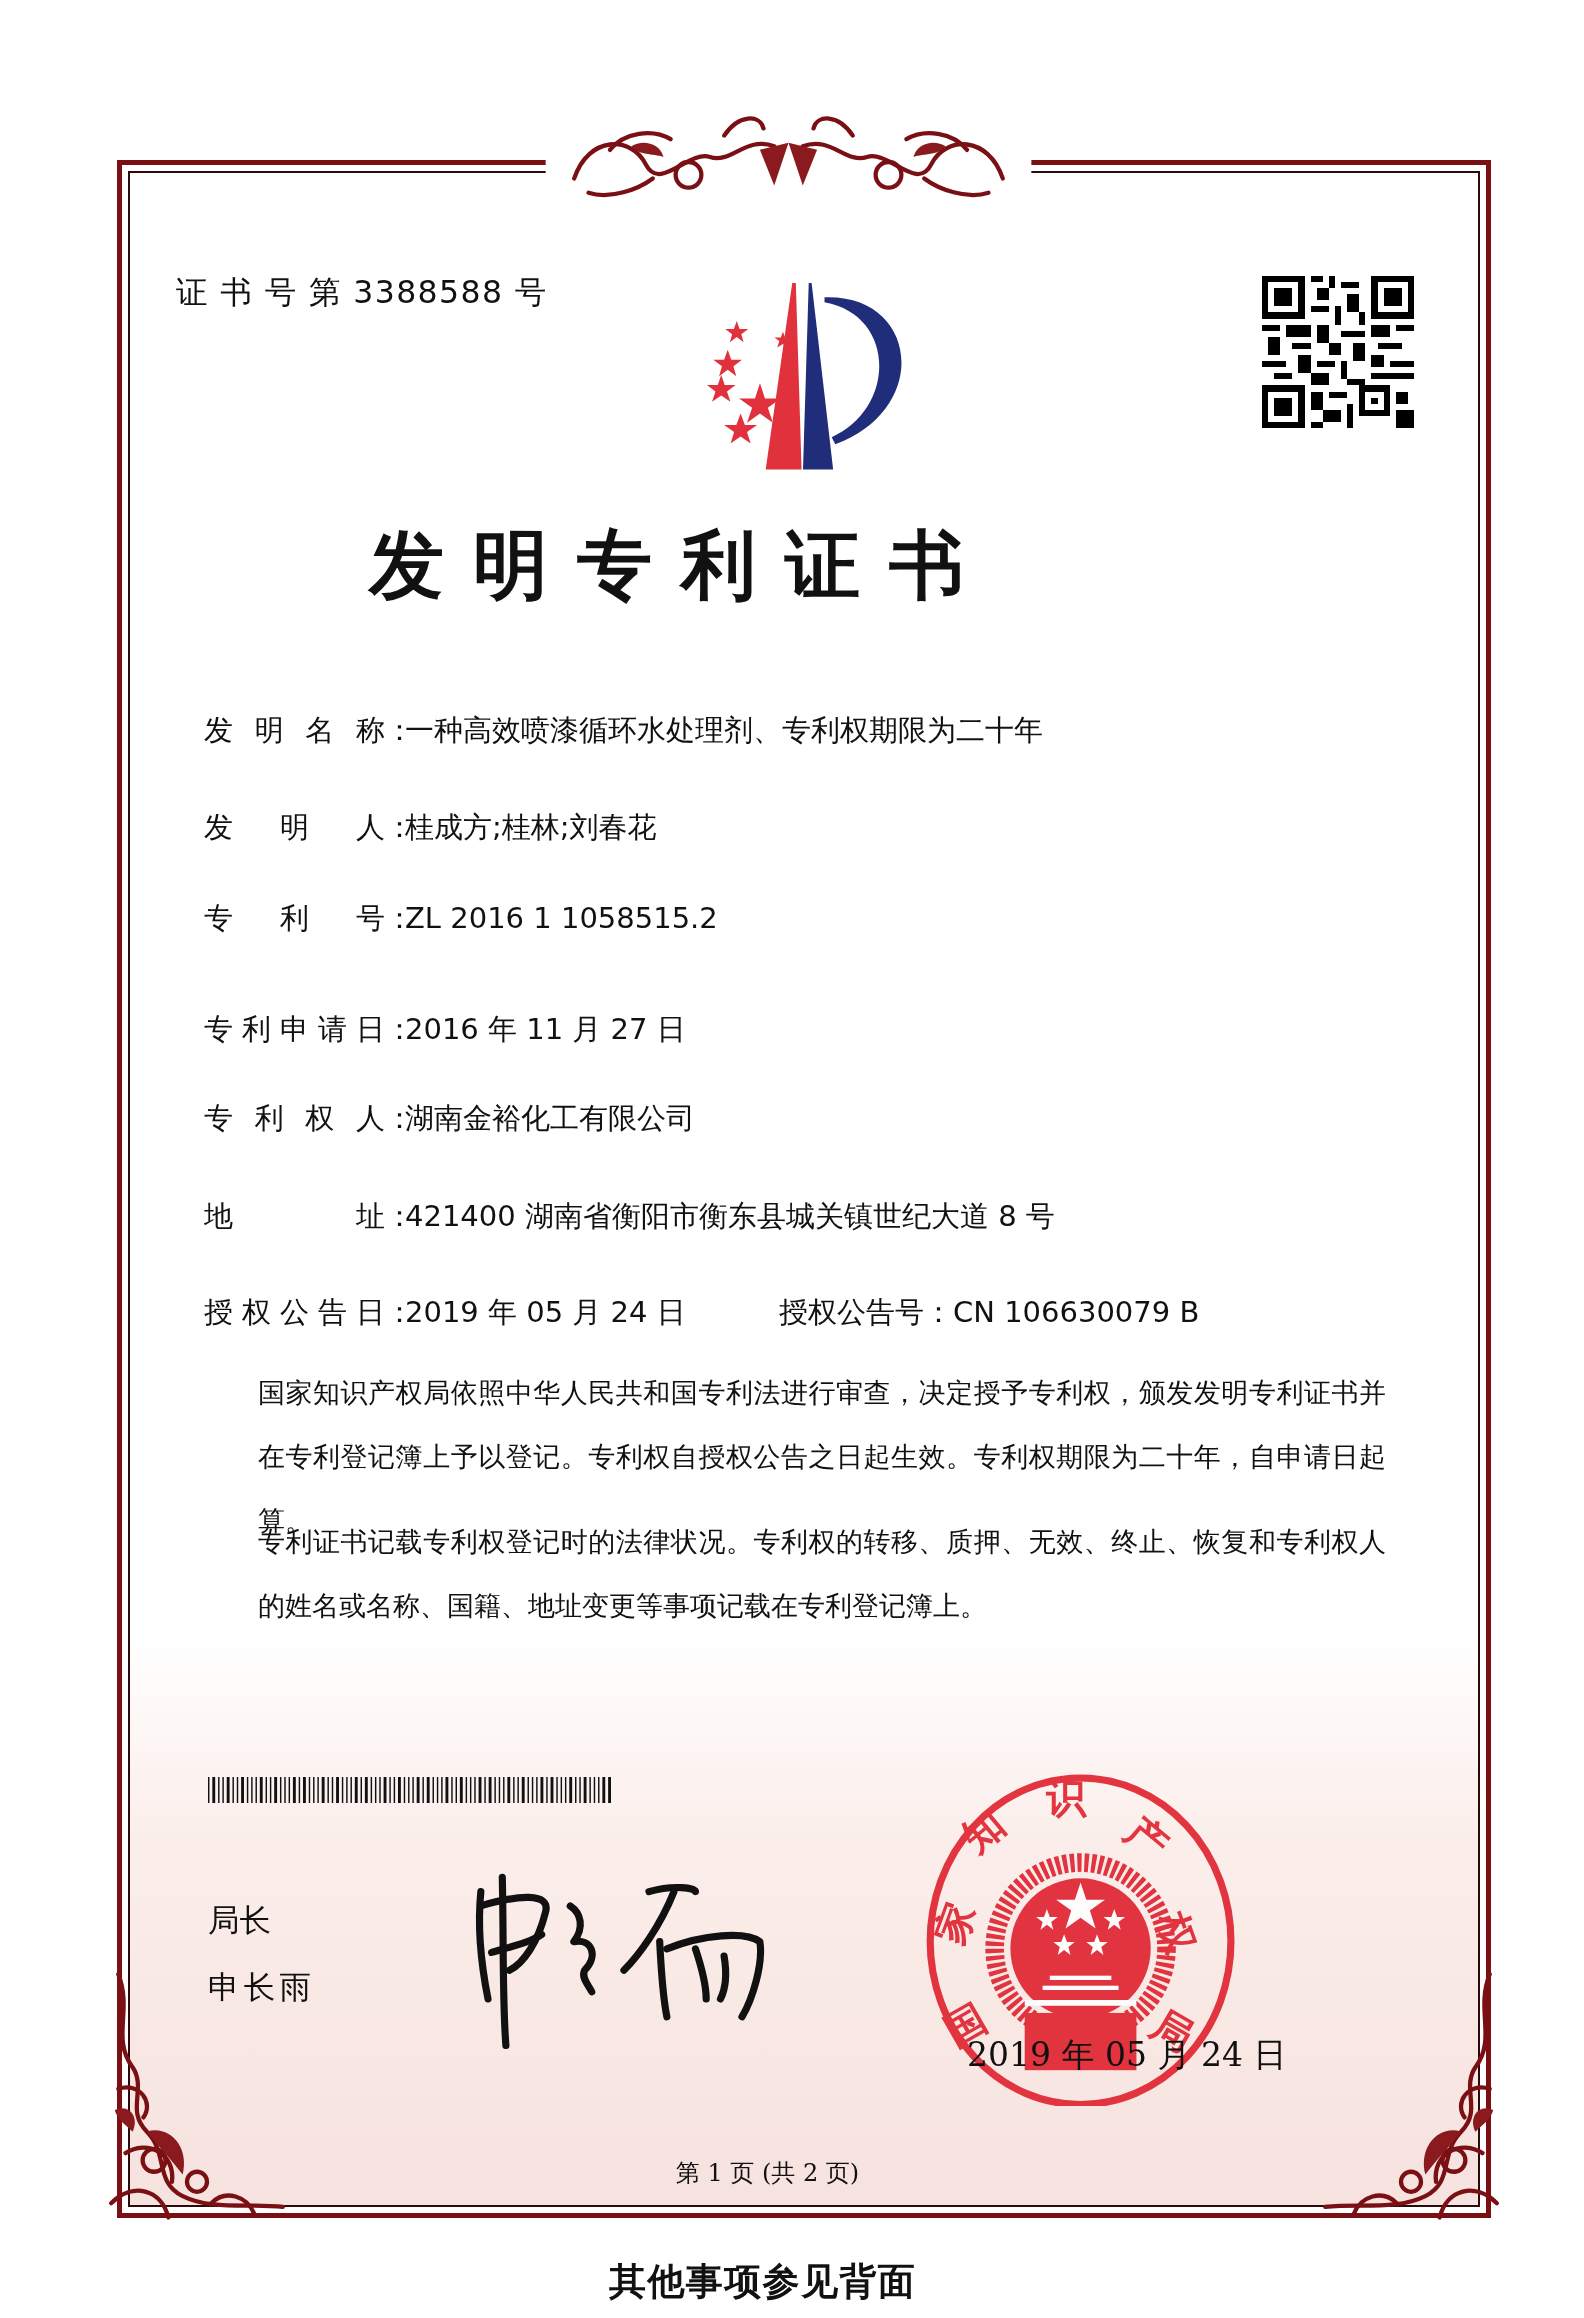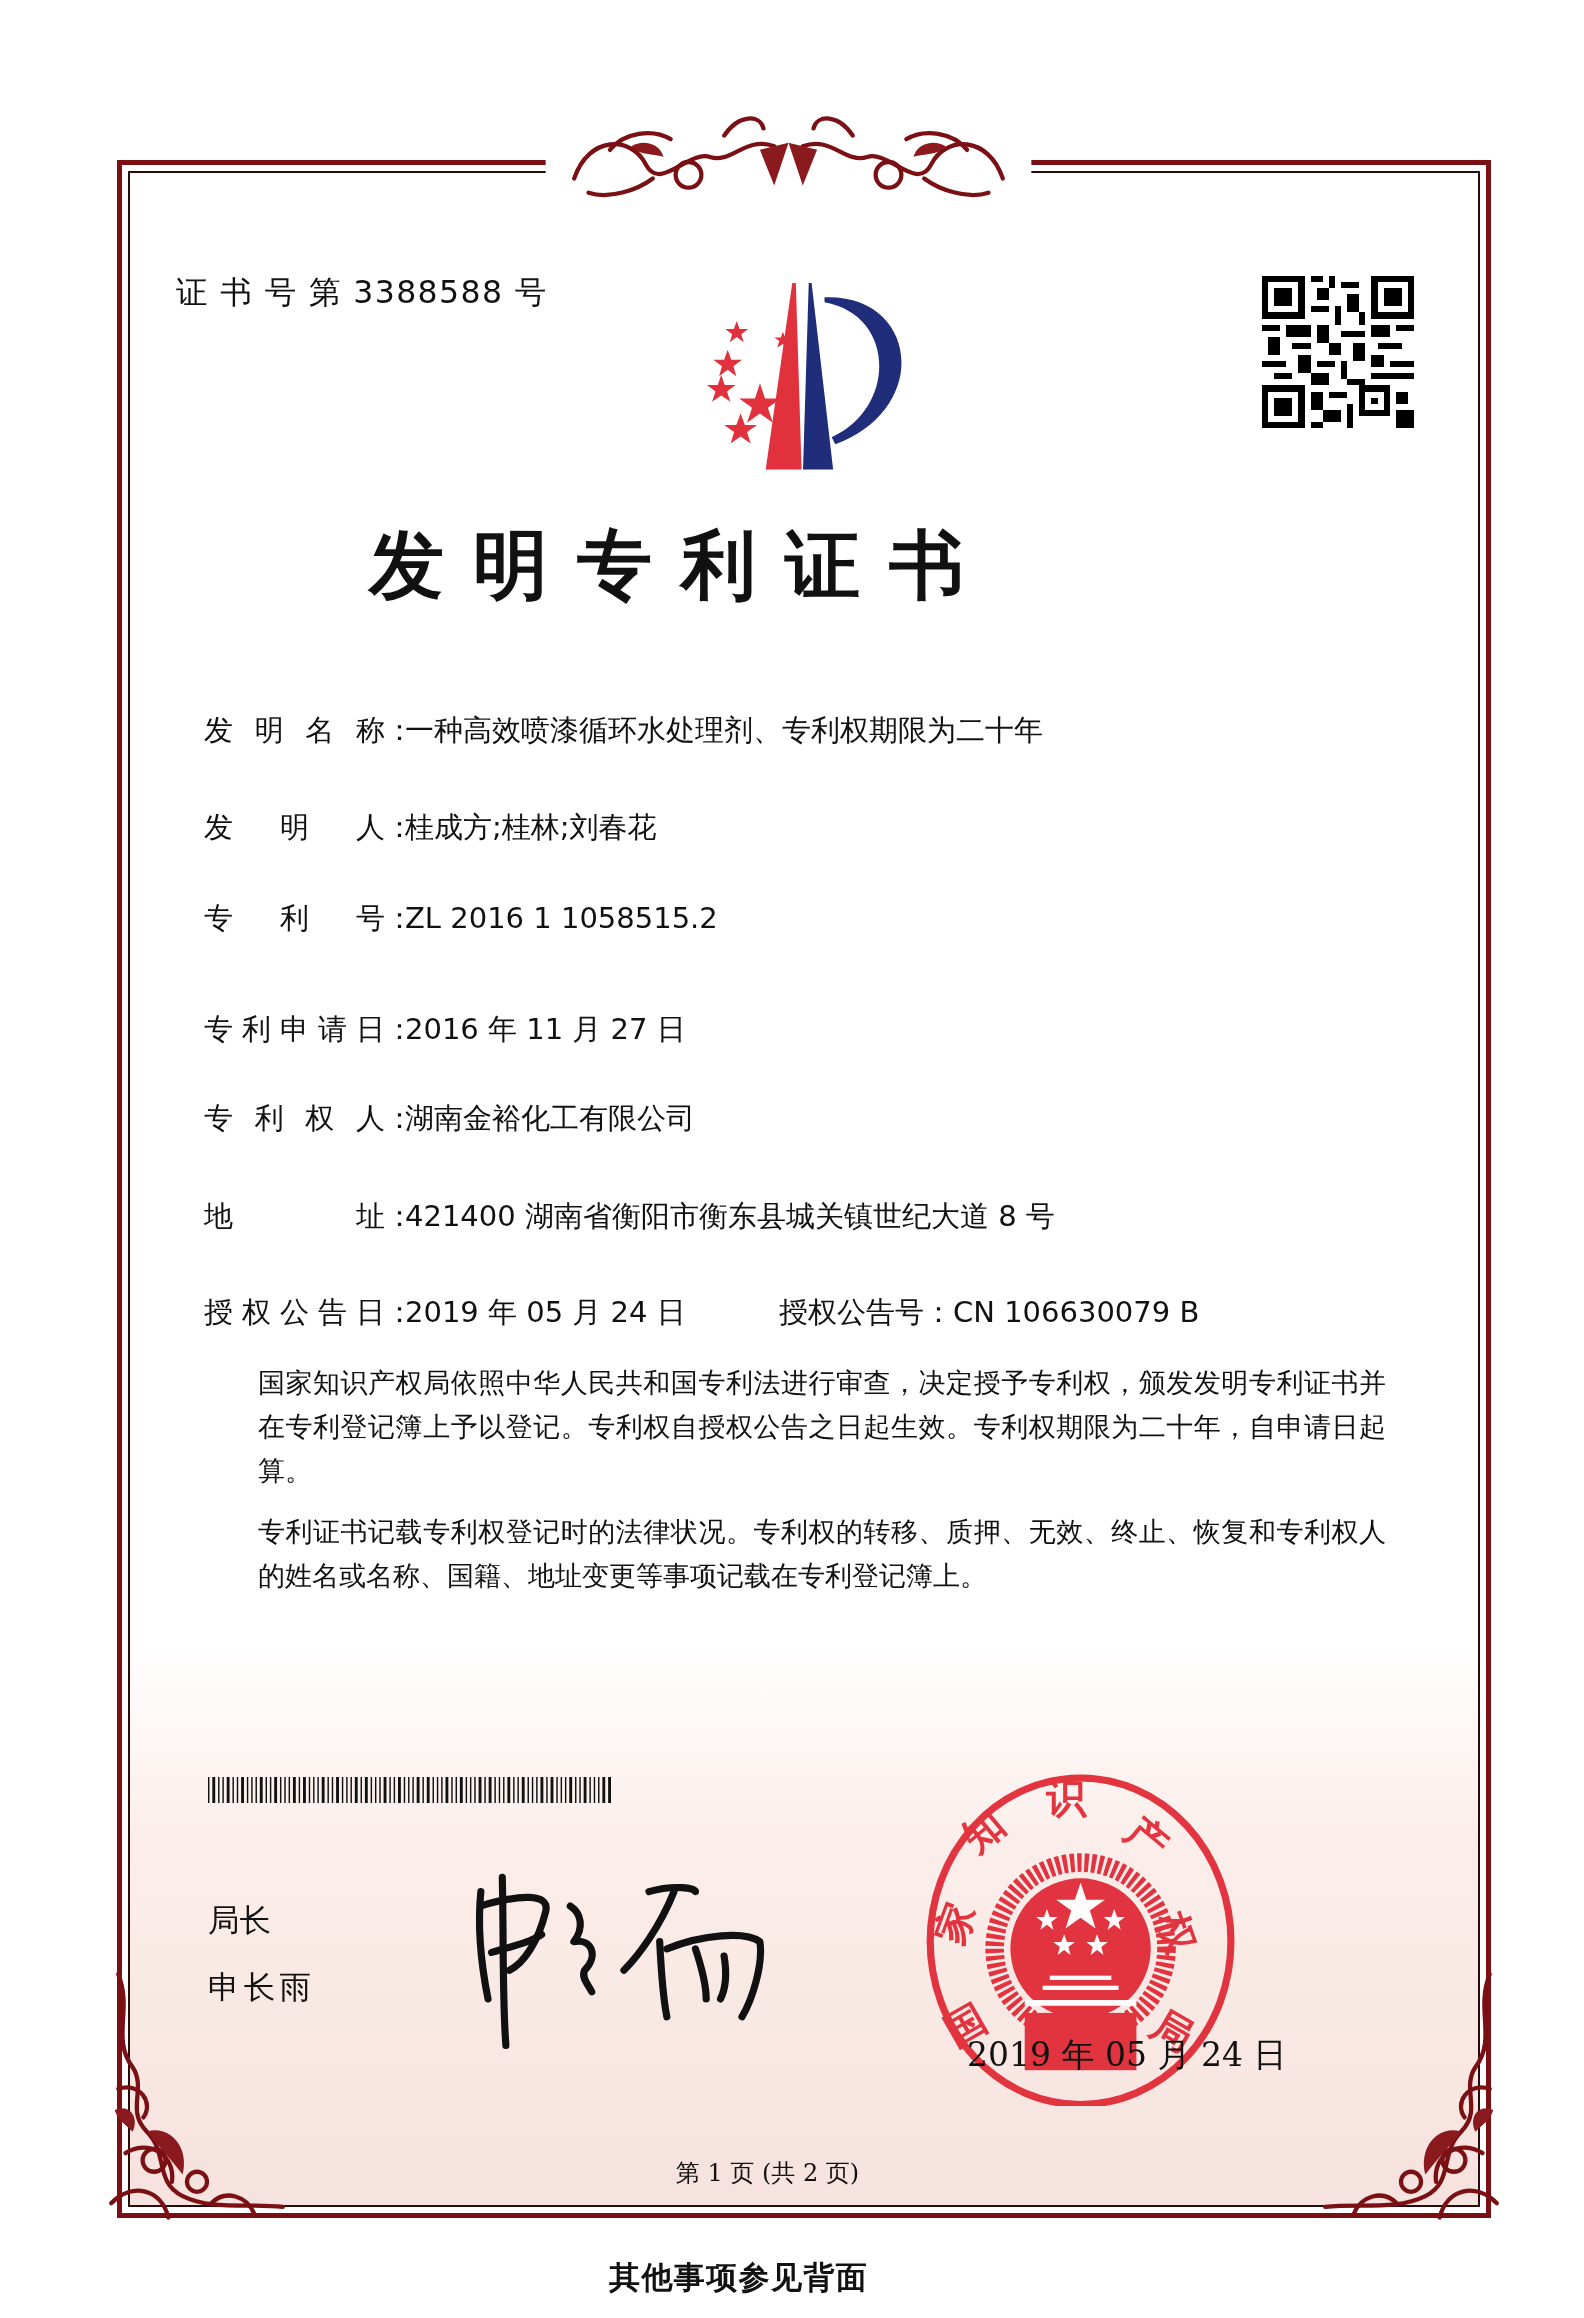--- a/index.html
+++ b/index.html
@@ -13,32 +13,32 @@
   .ornament{position:absolute;}
   .cert-no{position:absolute;left:176px;top:272px;font-size:31.5px;letter-spacing:1.4px;text-align:right;}
   .logo{position:absolute;left:681px;top:265px;width:244px;height:208px;}
   .qr{position:absolute;left:1262px;top:276px;width:152px;height:152px;}
   .title{position:absolute;left:0;width:1362px;top:516px;text-align:center;
          font-family:"DejaVu Serif","Liberation Serif",serif;font-size:75px;font-weight:bold;letter-spacing:29px;}
   .field{position:absolute;left:204px;font-size:29px;white-space:nowrap;}
   .field .lbl{display:inline-block;width:181px;text-align-last:justify;}
   .field .colon{display:inline-block;width:20px;}
   .field2{position:absolute;left:779px;font-size:29px;white-space:nowrap;}
-  .para{position:absolute;left:204px;width:1182px;font-size:27px;line-height:44px;
+  .para{position:absolute;left:204px;width:1182px;font-size:27px;line-height:64px;
         font-family:"DejaVu Serif","Liberation Serif",serif;text-align:justify;}
   .para .ind{padding-left:54px;}
   .barcode{position:absolute;left:208px;top:1777px;width:403px;height:26px;}
   .sign-title{position:absolute;left:208px;font-size:31.5px;}
   .signature{position:absolute;left:459px;top:1863px;width:337px;height:186px;}
   .seal{position:absolute;left:917px;top:1705px;width:330px;height:401px;}
   .seal-date{position:absolute;left:967px;top:2033px;font-size:33px;
        font-family:"DejaVu Serif","Liberation Serif",serif;}
   .page-no{position:absolute;left:0;width:1471px;top:2157px;text-align:center;font-size:24px;
        font-family:"DejaVu Serif","Liberation Serif",serif;margin-left:32px;}
-  .footer{position:absolute;left:609px;top:2257px;font-size:31px;font-weight:bold;
+  .footer{position:absolute;left:609px;top:2257px;font-size:37px;font-weight:bold;
        font-family:Liberation Mono, monospace;letter-spacing:1.4px;}
 </style>
 </head>
 <body>
 
 <div class="frame-outer"></div>
 <div class="frame-inner"></div>
 
 <svg class="ornament" style="left:545px;top:107px;" width="487" height="100" viewBox="0 0 680 140">
   <rect x="0" y="0" width="680" height="140" fill="#ffffff"></rect>

